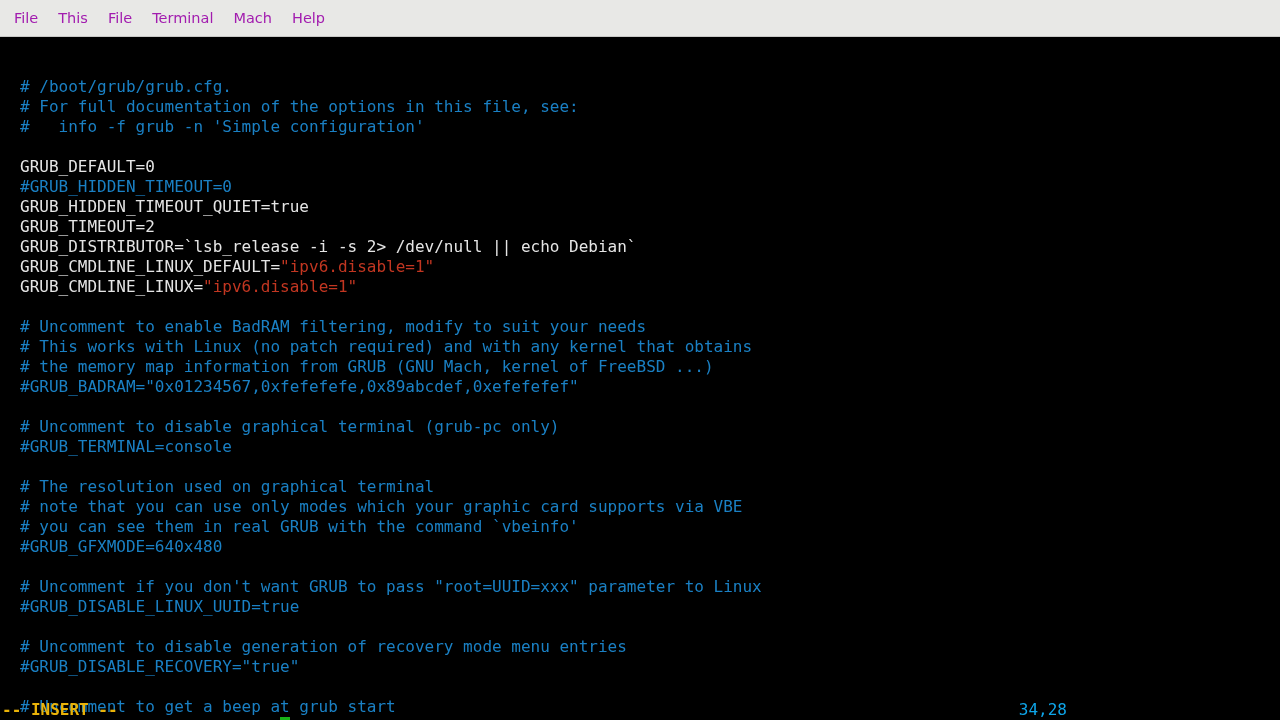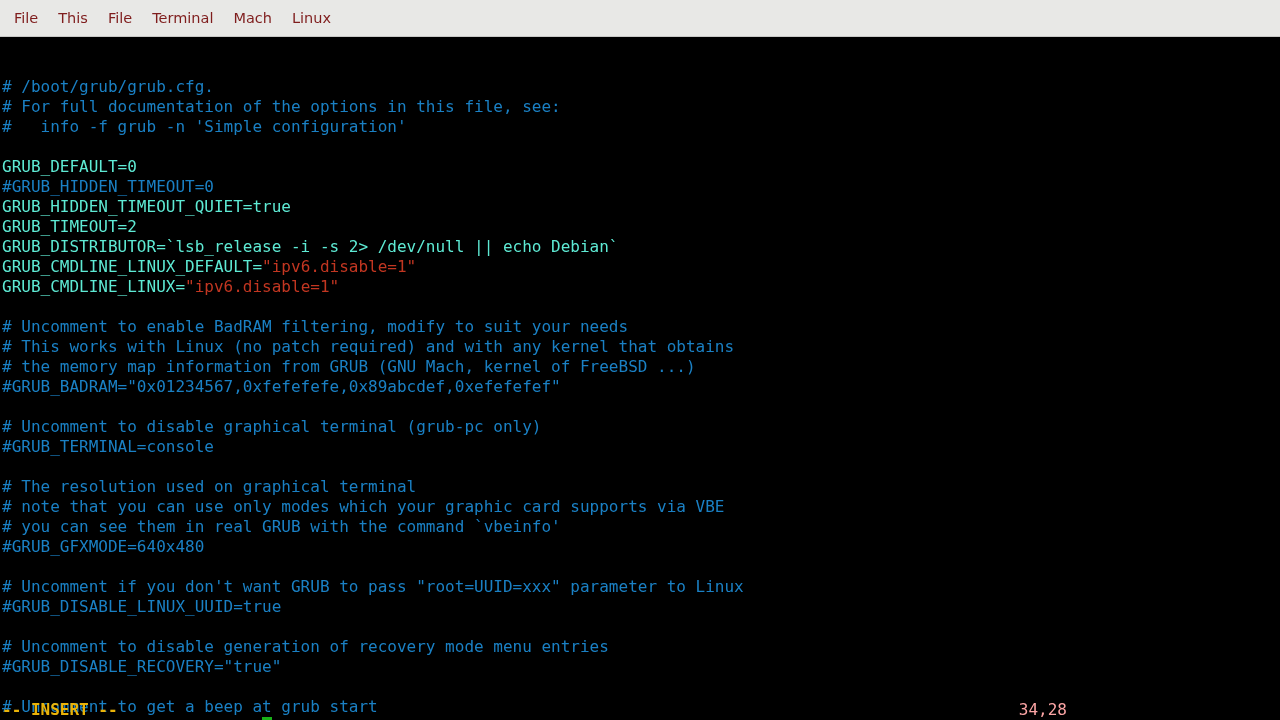--- a/index.html
+++ b/index.html
@@ -12,40 +12,40 @@
     color: #fff;
   }
   .menubar {
     background: #e8e8e6;
     height: 37px;
     display: flex;
     align-items: center;
     padding: 12px 4px;
     font-family: "DejaVu Sans", "Liberation Sans", sans-serif;
     font-size: 14.5px;
-    color: #7f1d1d;
+    color: #a21caf;
     border-bottom: 1px solid #c8c8c6;
   }
   .menu-item {
     padding: 6px 10px;
     cursor: pointer;
   }
   .terminal {
     background: #000;
     width: 1117px;
     height: 683px;
     font-size: 16px;
     line-height: 20px;
-    padding: 0 2px;
+    padding: 0 20px;
     position: relative;
     white-space: pre;
   }
   .ln { height: 20px; }
   .c  { color: #1a80c4; }          
-  .w  { color: #5eead4; }          
+  .w  { color: #e5e5e5; }          
   .s  { color: #c23621; }          
   .cursor {
     background: #18b218;
     display: inline-block;
     width: 10px;
     height: 20px;
     vertical-align: bottom;
   }
   .status {
     position: absolute;
@@ -53,32 +53,32 @@
     bottom: 0;
     height: 20px;
     color: #eab308;
     font-weight: bold;
   }
   .pos {
     position: absolute;
     right: 50px;
     bottom: 0;
     height: 20px;
-    color: #fca5a5;
+    color: #0ea5e9;
   }
 </style>
 </head>
 <body>
 
 <div class="menubar" id="menubar">
     <div class="menu-item">File</div>
     <div class="menu-item">This</div>
     <div class="menu-item">File</div>
     <div class="menu-item">Terminal</div>
     <div class="menu-item">Mach</div>
-    <div class="menu-item">Linux</div>
+    <div class="menu-item">Help</div>
   </div>
 
 <div class="terminal" id="terminal">
   <div id="lines-container"><div class="ln"><span class="c"># /boot/grub/grub.cfg.</span></div><div class="ln"><span class="c"># For full documentation of the options in this file, see:</span></div><div class="ln"><span class="c">#   info -f grub -n 'Simple configuration'</span></div><div class="ln">&nbsp;</div><div class="ln"><span class="w">GRUB_DEFAULT=0</span></div><div class="ln"><span class="c">#GRUB_HIDDEN_TIMEOUT=0</span></div><div class="ln"><span class="w">GRUB_HIDDEN_TIMEOUT_QUIET=true</span></div><div class="ln"><span class="w">GRUB_TIMEOUT=2</span></div><div class="ln"><span class="w">GRUB_DISTRIBUTOR=`lsb_release -i -s 2&gt; /dev/null || echo Debian`</span></div><div class="ln"><span class="w">GRUB_CMDLINE_LINUX_DEFAULT=</span><span class="s">"ipv6.disable=1"</span></div><div class="ln"><span class="w">GRUB_CMDLINE_LINUX=</span><span class="s">"ipv6.disable=1"</span></div><div class="ln">&nbsp;</div><div class="ln"><span class="c"># Uncomment to enable BadRAM filtering, modify to suit your needs</span></div><div class="ln"><span class="c"># This works with Linux (no patch required) and with any kernel that obtains</span></div><div class="ln"><span class="c"># the memory map information from GRUB (GNU Mach, kernel of FreeBSD ...)</span></div><div class="ln"><span class="c">#GRUB_BADRAM="0x01234567,0xfefefefe,0x89abcdef,0xefefefef"</span></div><div class="ln">&nbsp;</div><div class="ln"><span class="c"># Uncomment to disable graphical terminal (grub-pc only)</span></div><div class="ln"><span class="c">#GRUB_TERMINAL=console</span></div><div class="ln">&nbsp;</div><div class="ln"><span class="c"># The resolution used on graphical terminal</span></div><div class="ln"><span class="c"># note that you can use only modes which your graphic card supports via VBE</span></div><div class="ln"><span class="c"># you can see them in real GRUB with the command `vbeinfo'</span></div><div class="ln"><span class="c">#GRUB_GFXMODE=640x480</span></div><div class="ln">&nbsp;</div><div class="ln"><span class="c"># Uncomment if you don't want GRUB to pass "root=UUID=xxx" parameter to Linux</span></div><div class="ln"><span class="c">#GRUB_DISABLE_LINUX_UUID=true</span></div><div class="ln">&nbsp;</div><div class="ln"><span class="c"># Uncomment to disable generation of recovery mode menu entries</span></div><div class="ln"><span class="c">#GRUB_DISABLE_RECOVERY="true"</span></div><div class="ln">&nbsp;</div><div class="ln"><span class="c"># Uncomment to get a beep at grub start</span></div><div class="ln"><span class="c">#GRUB_INIT_TUNE="480 440 1"</span><span class="cursor"></span></div></div>
   <div class="status">-- INSERT --</div>
   <div class="pos">34,28</div>
 </div>
 
 </body></html>

